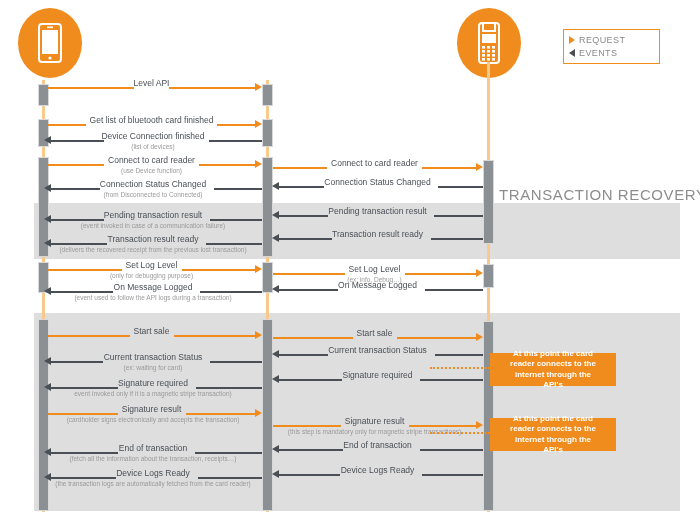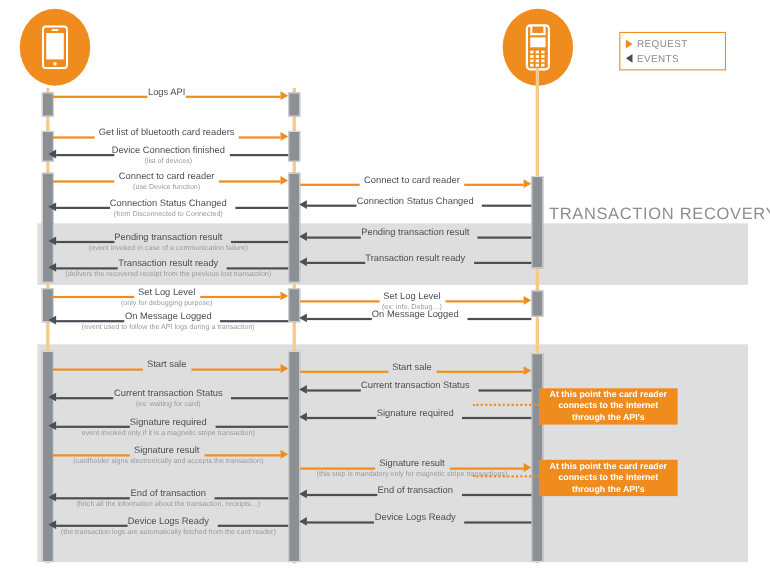--- a/index.html
+++ b/index.html
@@ -65,21 +65,21 @@
   .msg .sub{
     position:absolute;text-align:center;font-size:6.5px;color:#9a9a9a;
     white-space:nowrap;
   }
 
   
   .callout{
     position:absolute;background:#F08C1E;color:#ffffff;
     font-size:8px;font-weight:bold;line-height:10.5px;text-align:center;
     display:flex;align-items:center;justify-content:center;
-    padding:3px 4px;box-sizing:border-box;
+    padding:3px 17px;box-sizing:border-box;
   }
   .dots{position:absolute;height:0;border-top:2px dotted #F08C1E;}
 </style>
 </head>
 <body>
 
 <div id="diagram">
 
   <div class="band" style="left:34px;top:203px;width:646px;height:56px;"></div>
   <div class="band" style="left:34px;top:313px;width:646px;height:198px;"></div>
@@ -151,28 +151,28 @@
   <div class="activation" style="left:262px;top:262px;height:31px;"></div>
   <div class="activation" style="left:262px;top:319px;height:192px;"></div>
 
   <div class="activation" style="left:483px;top:160px;height:84px;"></div>
   <div class="activation" style="left:483px;top:264px;height:24px;"></div>
   <div class="activation" style="left:483px;top:321px;height:190px;"></div>
 
   <div class="msg req r">
     <div class="line" style="left: 48px; top: 87px; width: 86px;"></div>
     <div class="head" style="left:255px;top:83px;"></div>
-    <div class="label" style="left:48px;top:78px;width:207px;">Logs API</div>
+    <div class="label" style="left:48px;top:78px;width:207px;">Level API</div>
   <div class="line" style="left: 169px; top: 87px; width: 86px;"></div>
     </div>
 
   <div class="msg req r">
     <div class="line" style="left: 48px; top: 124px; width: 38px;"></div>
     <div class="head" style="left:255px;top:120px;"></div>
-    <div class="label" style="left:48px;top:115px;width:207px;">Get list of bluetooth card readers</div>
+    <div class="label" style="left:48px;top:115px;width:207px;">Get list of bluetooth card finished</div>
   <div class="line" style="left: 217px; top: 124px; width: 38px;"></div>
     </div>
 
   <div class="msg evt">
     <div class="line" style="left: 51px; top: 140px; width: 53px;"></div>
     <div class="head" style="left:44px;top:136px;"></div>
     <div class="label" style="left:44px;top:131px;width:218px;">Device Connection finished</div>
     <div class="sub" style="left:44px;top:143px;width:218px;">(list of devices)</div>
   <div class="line" style="left: 209px; top: 140px; width: 53px;"></div>
     </div>

